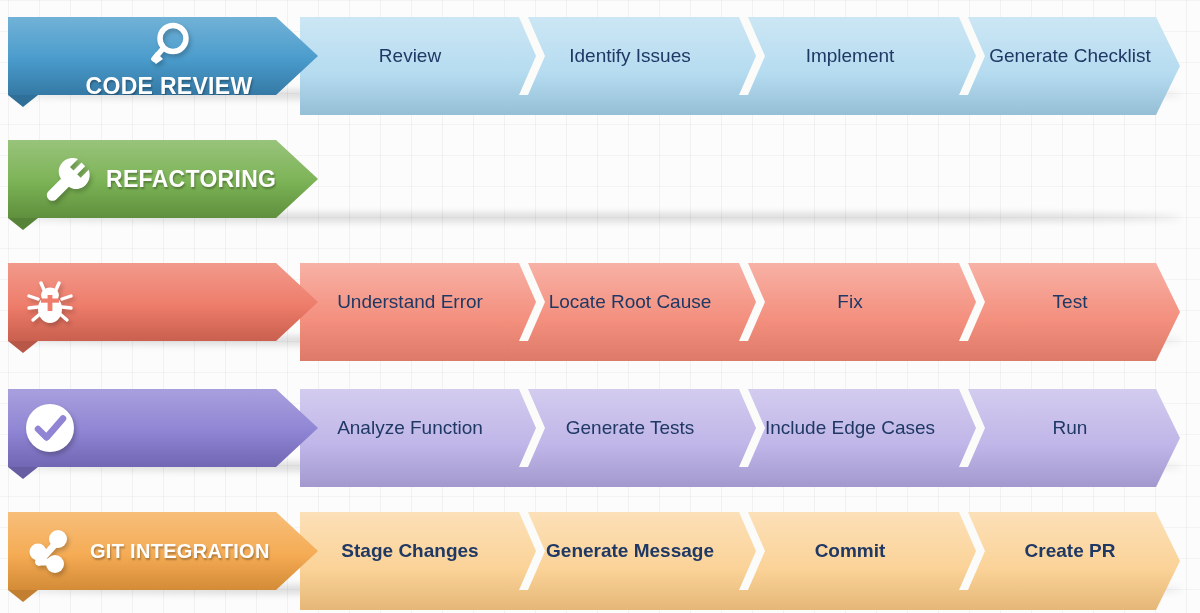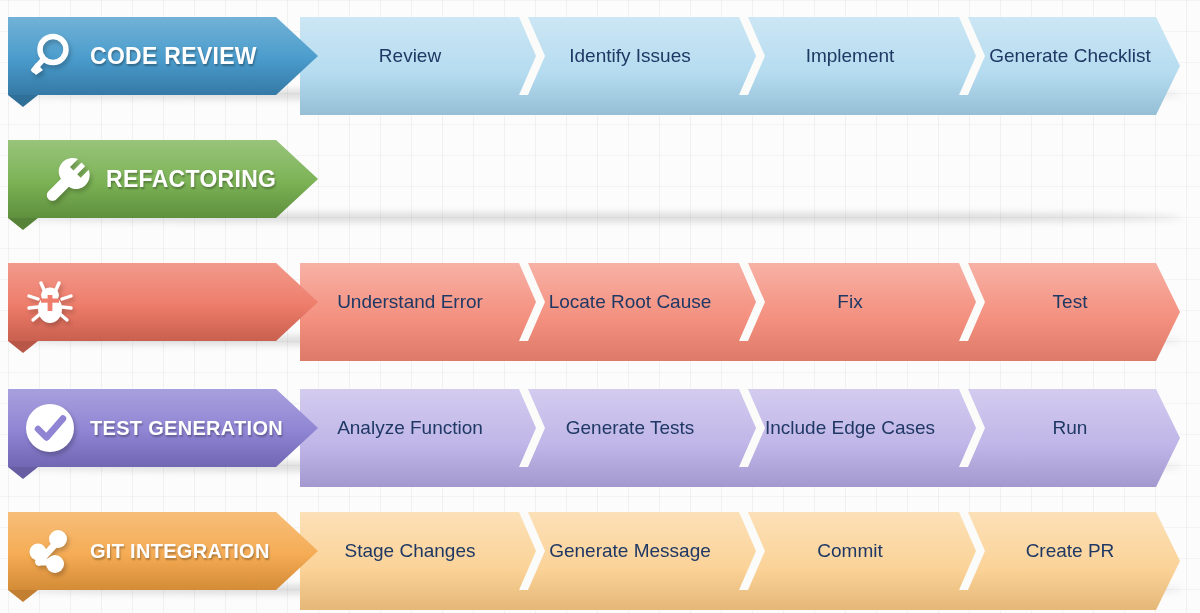--- a/index.html
+++ b/index.html
@@ -189,21 +189,21 @@
           <span class="step-label">Identify Issues</span>
         </div>
         <div class="step">
           <span class="step-label">Implement</span>
         </div>
         <div class="step">
           <span class="step-label">Generate Checklist</span>
         </div>
       </div>
       <div class="fold" style="background: rgb(59, 135, 184); filter: brightness(0.82);"></div>
-      <div class="label-block" style="background: linear-gradient(rgb(74, 156, 204) 0%, rgb(74, 156, 204) 52%, rgb(59, 135, 184) 100%);">
+      <div class="label-block" style="background: linear-gradient(rgb(74, 156, 204) 0%, rgb(74, 156, 204) 52%, rgb(59, 135, 184) 100%); flex-direction: column;">
         <span class="label-icon">
           <svg width="52" height="52" viewBox="0 0 52 52">
             <g fill="none" stroke="#fff" stroke-width="5.5" stroke-linecap="round">
               <circle cx="29" cy="19.5" r="13"></circle>
               <line x1="19.5" y1="29" x2="10" y2="40"></line>
             </g>
             <path d="M12 33 L19 40 L12 45 L7 40 Z" fill="#fff"></path>
           </svg>
         </span>
         <span class="label-text">CODE REVIEW</span>
@@ -276,26 +276,25 @@
         </div>
       </div>
       <div class="fold" style="background: rgb(125, 114, 199); filter: brightness(0.82);"></div>
       <div class="label-block" style="background: linear-gradient(rgb(143, 133, 212) 0%, rgb(143, 133, 212) 52%, rgb(125, 114, 199) 100%);">
         <span class="label-icon">
           <svg width="52" height="52" viewBox="0 0 52 52">
             <circle cx="26" cy="26" r="24" fill="#fff"></circle>
             <path d="M14 27 L22.5 35.5 L39 16.5" fill="none" stroke="#8f85d4" stroke-width="6.5" stroke-linecap="round" stroke-linejoin="round"></path>
           </svg>
         </span>
-        <span class="label-text sm">TEST GENERATION</span>
       </div>
     </div>
     <div class="row" style="top: 512px;">
       <div class="row-shadow"></div>
-      <div class="steps" style="background: linear-gradient(rgb(251, 211, 153) 0%, rgb(251, 211, 153) 55%, rgb(248, 199, 130) 100%);">
+      <div class="steps" style="background: linear-gradient(rgb(251, 211, 153) 0%, rgb(251, 211, 153) 55%, rgb(248, 199, 130) 100%); font-weight: bold;">
         <div class="step">
           <span class="step-label">Stage Changes</span>
         </div>
         <div class="step">
           <span class="step-label">Generate Message</span>
         </div>
         <div class="step">
           <span class="step-label">Commit</span>
         </div>
         <div class="step">

